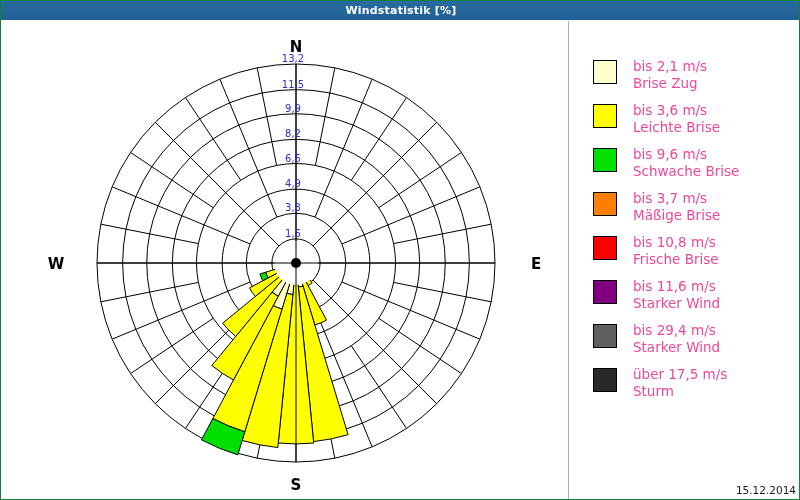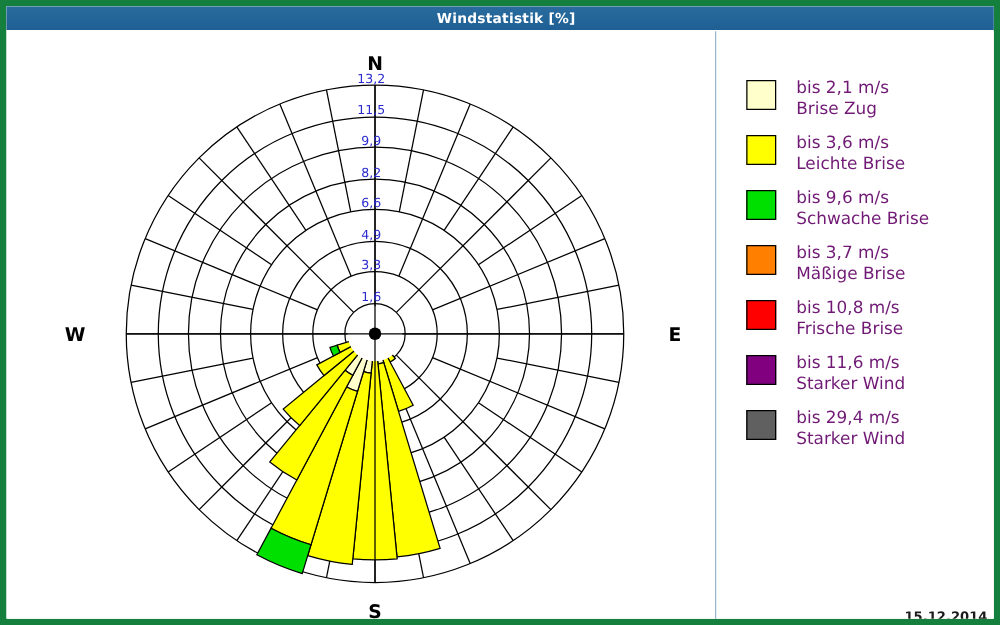--- a/index.html
+++ b/index.html
@@ -8,21 +8,21 @@
     margin: 0; padding: 0;
     width: 800px; height: 500px;
     overflow: hidden;
     font-family: "DejaVu Sans", sans-serif;
     background: #ffffff;
   }
   #app {
     position: relative;
     width: 800px; height: 500px;
     background: #ffffff;
-    border: 5px solid #15803d;
+    border: 1px solid #15803d;
     overflow: hidden;
   }
   
   #titlebar {
     position: absolute; left: 0; top: 0;
     width: 800px; height: 19px;
     background: #1f6architecture;
     background: linear-gradient(#2a6c9e, #1f5f94);
     color: #ffffff;
     font-size: 11px;
@@ -67,32 +67,31 @@
   .swatch {
     width: 24px; height: 24px;
     border: 1px solid #000000;
     flex: 0 0 24px;
     margin-top: 2px;
     margin-left: 13px;
   }
   .legend-text {
     margin-left: 16px;
     font-size: 13.5px;
-    color: #701a75;
+    color: #ec4899;
     line-height: 17px;
     white-space: nowrap;
   }
   .legend-text span { display: block; }
   
   #datestamp {
     position: absolute;
-    right: 14px; bottom: 4px;
+    right: 4px; bottom: 4px;
     font-size: 10.5px;
     color: #1a1a1a;
-    font-weight: bold;
   }
   .compass {
     font-size: 15px;
     font-weight: bold;
     fill: #000000;
   }
   .tick {
     font-size: 10px;
     fill: #2b2bd0;
   }
@@ -244,19 +243,26 @@
             <span>Starker Wind</span>
           </div>
         </div>
         <div class="legend-row">
           <div class="swatch" style="background: rgb(96, 96, 96);"></div>
           <div class="legend-text">
             <span>bis 29,4 m/s</span>
             <span>Starker Wind</span>
           </div>
         </div>
+        <div class="legend-row">
+          <div class="swatch" style="background: rgb(40, 40, 40);"></div>
+          <div class="legend-text">
+            <span>über 17,5 m/s</span>
+            <span>Sturm</span>
+          </div>
+        </div>
       </div>
 
     <span id="datestamp">15.12.2014</span>
   </div>
 
   <div id="vdivider"></div>
 </div>
 
 </body></html>

